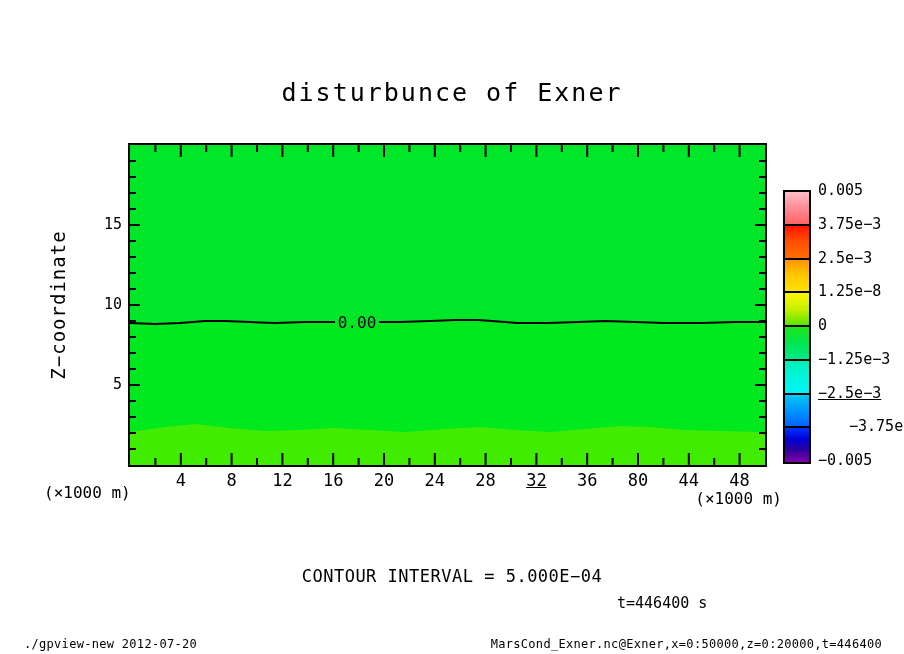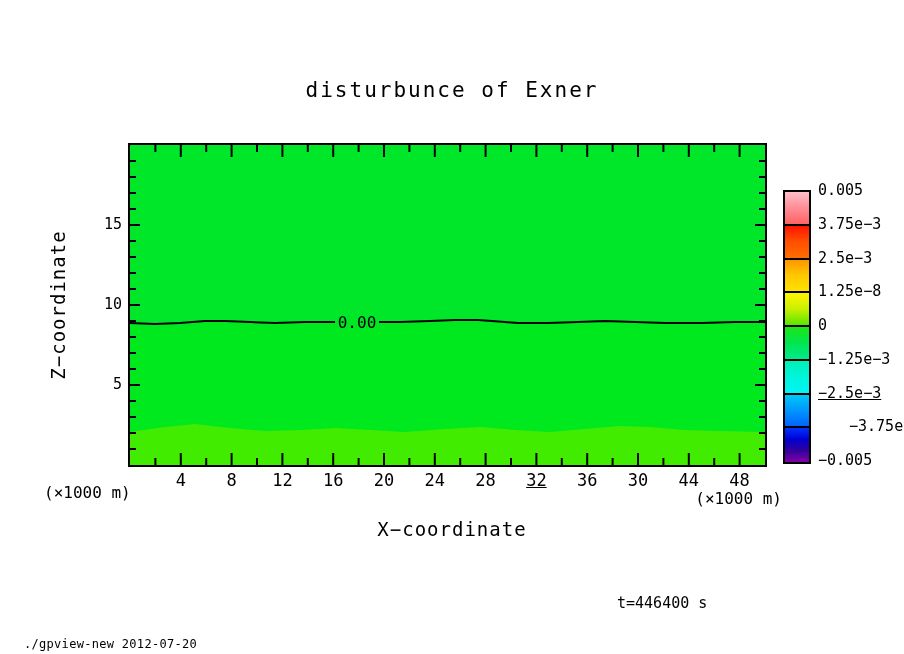--- a/index.html
+++ b/index.html
@@ -1,19 +1,19 @@
 <!DOCTYPE html>
 <html><head>
 <meta charset="utf-8">
 <style>
   html,body{margin:0;padding:0;background:#ffffff;}
   #page{position:relative;width:904px;height:654px;background:#ffffff;
         font-family:"DejaVu Sans Mono",monospace;color:#000;overflow:hidden;}
   .abs{position:absolute;}
-  #chart-title{top:78px;left:0;width:904px;text-align:center;font-size:21px;
+  #chart-title{top:78px;left:0;width:904px;text-align:center;font-size:25px;
                letter-spacing:2px;white-space:pre;}
   #plot-frame{left:128px;top:143px;width:635px;height:320px;border:2px solid #000000;}
   #plot-svg{display:block;}
   .ytick-label{width:40px;text-align:right;font-size:15px;}
   .xtick-label{width:40px;text-align:center;font-size:17px;}
   #y-axis-title{left:58px;top:305px;font-size:19px;letter-spacing:1px;
                 transform:translate(-50%,-50%) rotate(-90deg);white-space:nowrap;}
   #x-axis-title{top:518px;left:0;width:904px;text-align:center;font-size:19px;letter-spacing:1px;}
   #x-unit-left{left:44px;top:483px;font-size:16px;}
   #x-unit-right{left:660px;top:489px;width:122px;text-align:right;font-size:16px;}
@@ -126,53 +126,54 @@
         <line x1="629" y1="48" x2="635" y2="48" stroke="#000" stroke-width="2"></line>
         <line x1="0" y1="32" x2="6" y2="32" stroke="#000" stroke-width="2"></line>
         <line x1="629" y1="32" x2="635" y2="32" stroke="#000" stroke-width="2"></line>
         <line x1="0" y1="16" x2="6" y2="16" stroke="#000" stroke-width="2"></line>
         <line x1="629" y1="16" x2="635" y2="16" stroke="#000" stroke-width="2"></line>
       </svg>
   </div>
 
   <div class="abs" id="y-axis-title">Z−coordinate</div>
 
-  <div class="abs" id="x-axis-title">X−coordinate</div>
 
   <div class="abs" id="x-unit-left">(×1000 m)</div>
 
   <div class="abs" id="x-unit-right">(×1000 m)</div>
 
   <div class="abs" id="colorbar">
       <div class="cb-block cb-sep" style="top: 0px; height: 33.75px; background: linear-gradient(rgb(255, 190, 200), rgb(255, 140, 150), rgb(255, 100, 100));"></div>
       <div class="cb-block cb-sep" style="top: 33.75px; height: 33.75px; background: linear-gradient(rgb(255, 20, 0), rgb(255, 80, 0), rgb(255, 110, 0));"></div>
       <div class="cb-block cb-sep" style="top: 67.5px; height: 33.75px; background: linear-gradient(rgb(255, 150, 0), rgb(255, 200, 0), rgb(255, 225, 0));"></div>
       <div class="cb-block cb-sep" style="top: 101.25px; height: 33.75px; background: linear-gradient(rgb(255, 245, 0), rgb(200, 240, 0), rgb(90, 230, 0));"></div>
       <div class="cb-block cb-sep" style="top: 135px; height: 33.75px; background: linear-gradient(rgb(30, 230, 20), rgb(0, 230, 80), rgb(0, 235, 140));"></div>
       <div class="cb-block cb-sep" style="top: 168.75px; height: 33.75px; background: linear-gradient(rgb(0, 240, 180), rgb(0, 245, 220), rgb(0, 245, 245));"></div>
       <div class="cb-block cb-sep" style="top: 202.5px; height: 33.75px; background: linear-gradient(rgb(0, 200, 245), rgb(0, 150, 255), rgb(0, 100, 255));"></div>
       <div class="cb-block" style="top: 236.25px; height: 33.75px; background: linear-gradient(rgb(0, 50, 255), rgb(0, 0, 210), rgb(50, 0, 155), rgb(130, 0, 170));"></div>
     </div>
 
+  <div class="abs" id="contour-interval">CONTOUR INTERVAL = 5.000E−04</div>
 
   <div class="abs" id="time-stamp">t=446400 s</div>
 
   <div class="abs footer" id="footer-left">./gpview-new  2012-07-20</div>
 
+  <div class="abs footer" id="footer-right">MarsCond_Exner.nc@Exner,x=0:50000,z=0:20000,t=446400</div>
 
 <div class="abs xtick-label" style="left: 160.8px; top: 470px;">4</div>
     <div class="abs xtick-label" style="left: 211.6px; top: 470px;">8</div>
     <div class="abs xtick-label" style="left: 262.4px; top: 470px;">12</div>
     <div class="abs xtick-label" style="left: 313.2px; top: 470px;">16</div>
     <div class="abs xtick-label" style="left: 364px; top: 470px;">20</div>
     <div class="abs xtick-label" style="left: 414.8px; top: 470px;">24</div>
     <div class="abs xtick-label" style="left: 465.6px; top: 470px;">28</div>
     <div class="abs xtick-label" style="left: 516.4px; top: 470px; text-decoration: underline;">32</div>
     <div class="abs xtick-label" style="left: 567.2px; top: 470px;">36</div>
-    <div class="abs xtick-label" style="left: 618px; top: 470px;">30</div>
+    <div class="abs xtick-label" style="left: 618px; top: 470px;">80</div>
     <div class="abs xtick-label" style="left: 668.8px; top: 470px;">44</div>
     <div class="abs xtick-label" style="left: 719.6px; top: 470px;">48</div>
     <div class="abs ytick-label" style="left: 82px; top: 375px;">5</div>
     <div class="abs ytick-label" style="left: 82px; top: 295px;">10</div>
     <div class="abs ytick-label" style="left: 82px; top: 215px;">15</div>
     <div class="abs cb-label" style="top: 181px;">0.005</div>
     <div class="abs cb-label" style="top: 214.75px;">3.75e−3</div>
     <div class="abs cb-label" style="top: 248.5px;">2.5e−3</div>
     <div class="abs cb-label" style="top: 282.25px;">1.25e−8</div>
     <div class="abs cb-label" style="top: 316px;">0</div>

